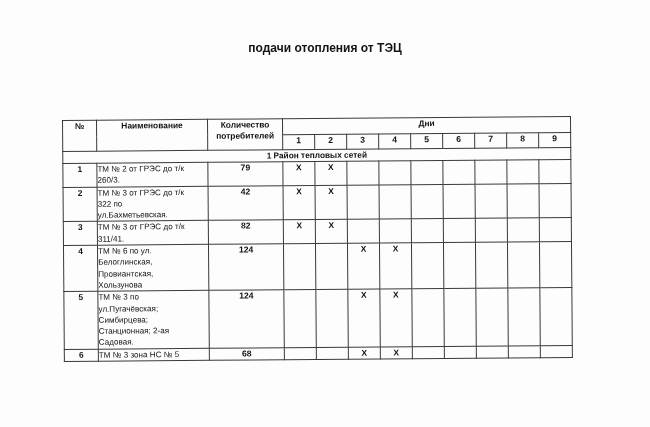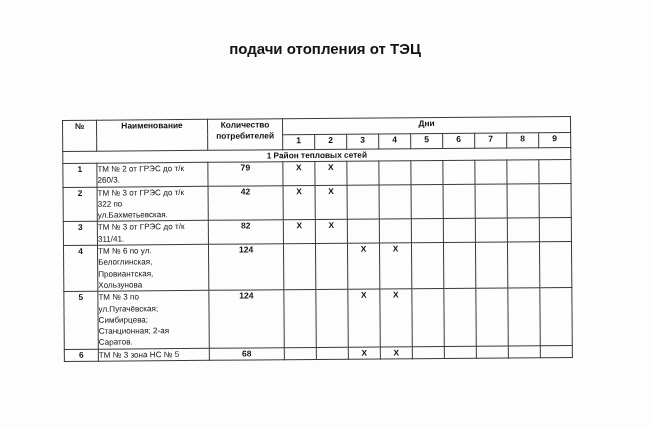--- a/index.html
+++ b/index.html
@@ -33,21 +33,21 @@
     text-align: center;
   }
   .doc-title {
     font-size: 13.5px;
     font-weight: bold;
     letter-spacing: 4.5px;
     color: #111;
     margin-bottom: 7px;
   }
   .subtitle {
-    font-size: 15px;
+    font-size: 12px;
     font-weight: bold;
     color: #141414;
     line-height: 13.2px;
     white-space: nowrap;
   }
 
   
   .table-wrap {
     position: absolute;
     left: 62px;
@@ -265,21 +265,21 @@
           <td class="day"></td>
         </tr>
 
         <tr>
           <td class="num">5</td>
           <td class="name">
             <span class="lead">ТМ № 3 по</span><br>
             <span>ул.Пугачёвская;</span><br>
             <span>Симбирцева;</span><br>
             <span>Станционная; 2-ая</span><br>
-            <span>Саратов.</span>
+            <span>Садовая.</span>
           </td>
           <td class="qty">124</td>
           <td class="day"></td>
           <td class="day"></td>
           <td class="day">X</td>
           <td class="day">X</td>
           <td class="day"></td>
           <td class="day"></td>
           <td class="day"></td>
           <td class="day"></td>

